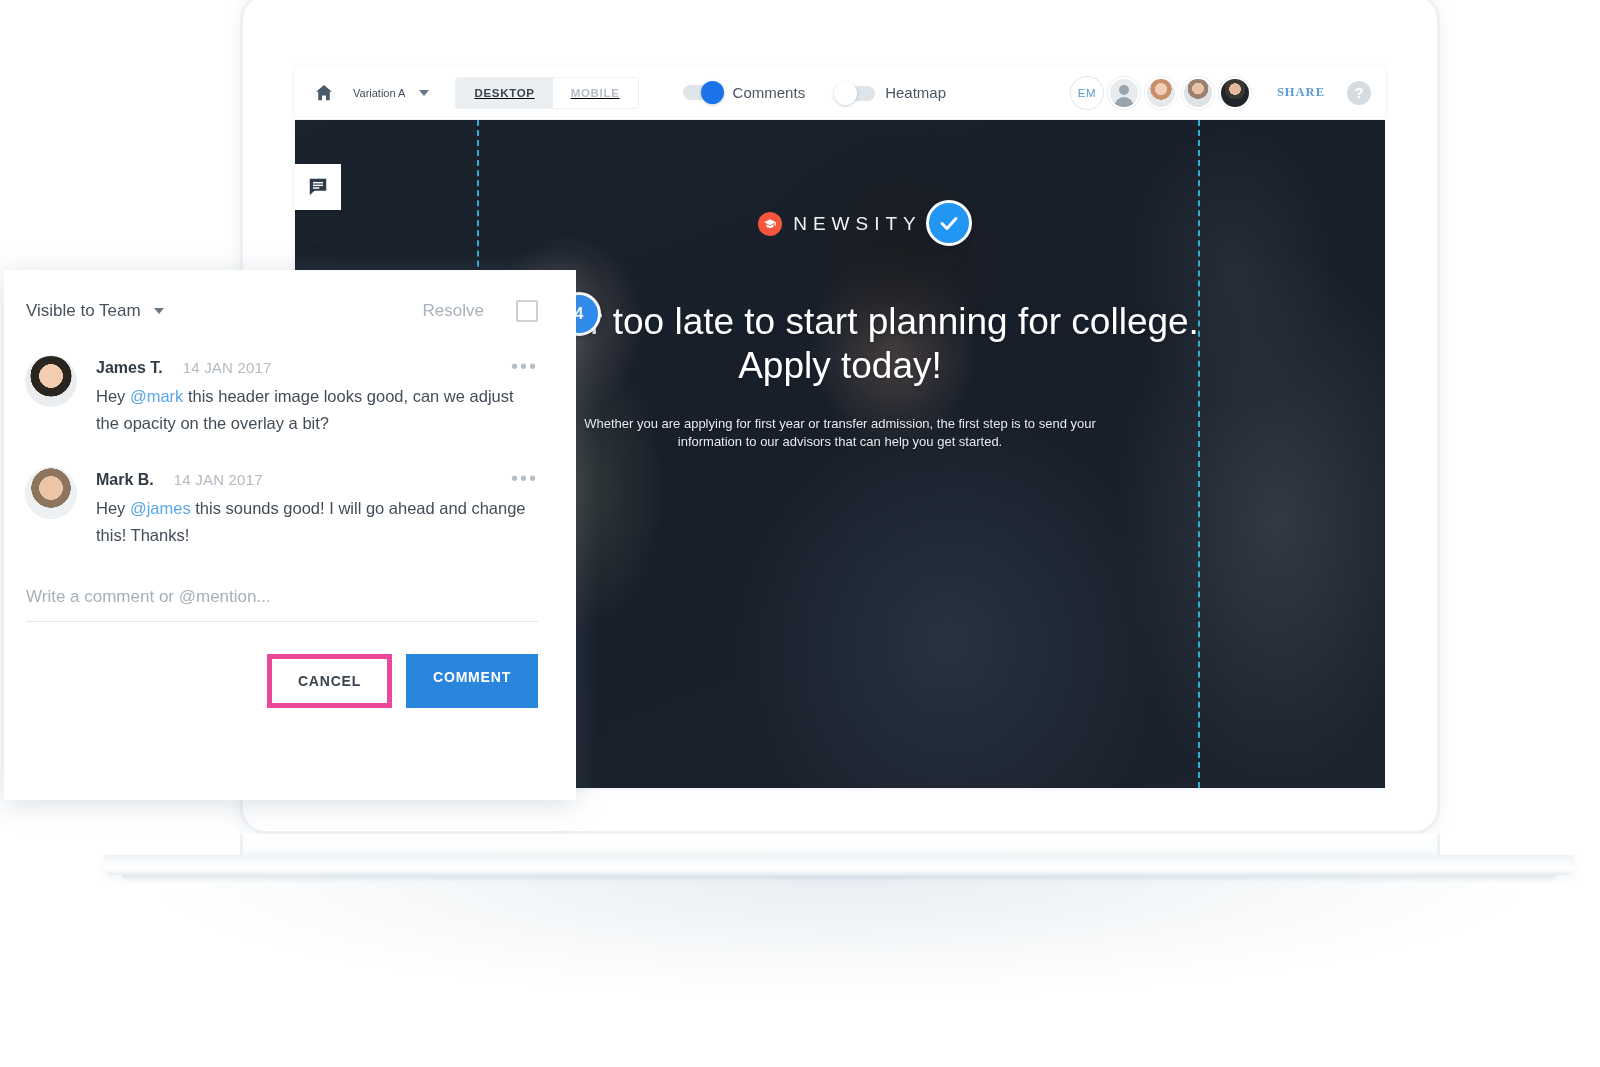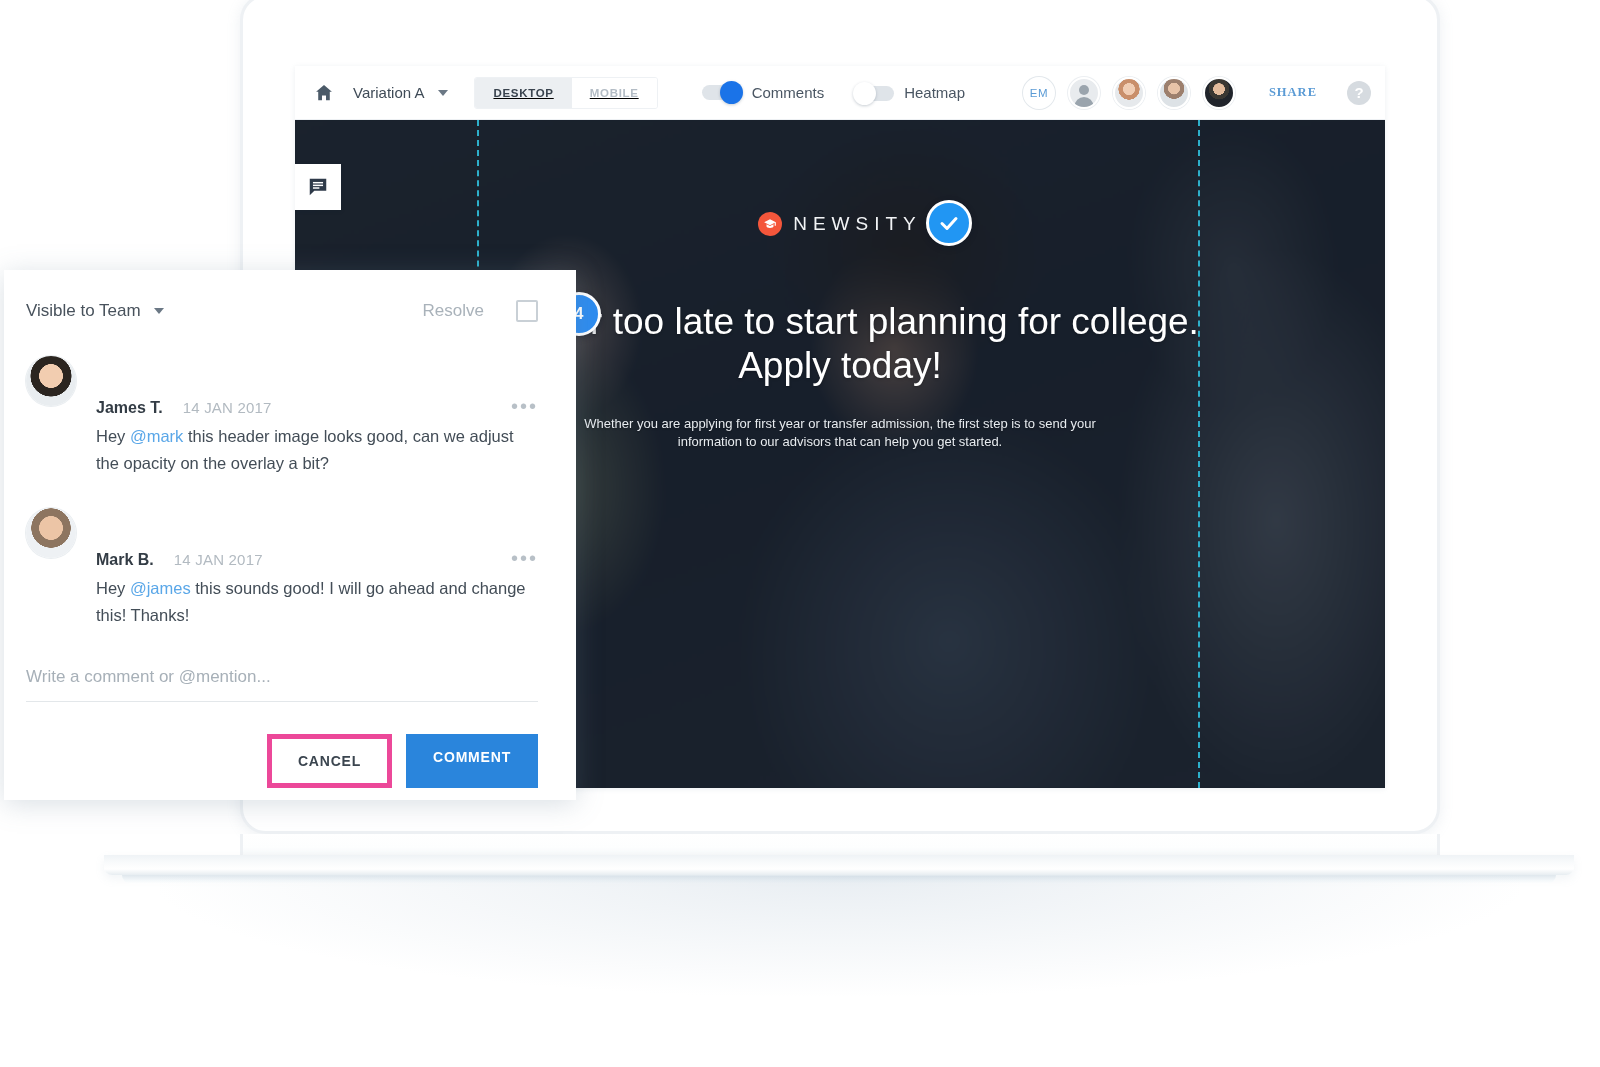--- a/index.html
+++ b/index.html
@@ -54,41 +54,41 @@
   }
 
   
   .toolbar {
     position:relative; height: 54px; background:#fff;
     border-bottom: 1px solid #edf0f3;
     display:flex; align-items:center; padding: 0 14px 0 16px;
   }
   .home-icon { width:26px; height:26px; color:#4b5a68; display:flex; align-items:center; justify-content:center; cursor:pointer;}
   .variation { display:flex; align-items:center; gap:14px; margin-left:16px; cursor:pointer; }
-  .variation .label { font-size:15px; color:#3f4b57; }
+  .variation .label { font-size:11px; color:#3f4b57; }
   .caret { width:0;height:0;border-left:5px solid transparent;border-right:5px solid transparent;border-top:6px solid #6b7885; }
 
   .segmented {
     display:flex; margin-left:26px; border-radius:3px; overflow:hidden;
     border:1px solid #eef1f4;
     text-decoration:underline;
   }
   .seg { padding: 9px 18px; font-size:11.5px; letter-spacing:.7px; font-weight:bold; cursor:pointer; }
   .seg.active { background:#eceff2; color:#39434e; }
   .seg.inactive { background:#ffffff; color:#b3bcc5; }
 
   .toggle-group { display:flex; align-items:center; margin-left:44px; gap:10px; cursor:pointer;}
   .toggle-group.second { margin-left:30px;align-items:flex-end; }
   .tg-track { position:relative; width:40px; height:15px; border-radius:8px; background:#dfe4e9; }
   .tg-knob { position:absolute; top:-4px; width:23px; height:23px; border-radius:50%; box-shadow:0 1px 3px rgba(60,80,100,.28); }
   .tg-on .tg-knob { right:-1px; background:#1a73e8; }
   .tg-off .tg-knob { left:-1px; background:#ffffff; }
   .tg-label { font-size:15px; color:#4a5663; }
 
-  .tb-right { margin-left:auto; display:flex; align-items:center; gap:8px; }
+  .tb-right { margin-left:auto; display:flex; align-items:center; gap:0px; }
   .av { width:32px; height:32px; border-radius:50%; margin-left:5px; position:relative; overflow:hidden;
         border:2px solid #fff; box-shadow:0 0 0 1px #eceff2; }
   .av.em { background:#fff; color:#5b9bd5; font-size:11.5px; display:flex;align-items:center;justify-content:center;
            letter-spacing:.5px; box-shadow:0 0 0 1px #e3e8ec; }
   .av.blank { background:#e8ebee; }
   .av.blank:before { content:""; position:absolute; left:50%; top:6px; transform:translateX(-50%);
     width:10px;height:10px;border-radius:50%; background:#9aa4ad; }
   .av.blank:after { content:""; position:absolute; left:50%; top:18px; transform:translateX(-50%);
     width:19px;height:14px;border-radius:10px 10px 0 0; background:#9aa4ad; }
   .av.p1 { background: radial-gradient(circle at 50% 36%, #f0cdb4 0 26%, #c98f6b 27% 46%, #e6e9ec 47% 100%); }
@@ -175,21 +175,21 @@
   .vis-label { font-size:17px; color:#48525c; }
   .resolve-wrap { margin-left:auto; display:flex; align-items:center; gap:32px; cursor:pointer; }
   .resolve-label { font-size:17px; color:#a9b2ba; }
   .resolve-box { width:22px;height:22px;border:2px solid #c9d0d6; border-radius:2px; background:#fff; }
 
   .comment { display:flex; gap:20px; margin-bottom:32px; }
   .c-av { width:50px;height:50px;border-radius:50%; flex:0 0 50px; overflow:hidden; position:relative;
           box-shadow:0 0 0 1px #eaeef1; }
   .c-av.james { background: radial-gradient(circle at 50% 40%, #f2cdb0 0 30%, #2b2520 31% 52%, #e9edf0 53% 100%); }
   .c-av.mark  { background: radial-gradient(circle at 50% 40%, #ecc5a6 0 30%, #8d7560 31% 50%, #eef1f4 51% 100%); }
-  .c-body { flex:1;margin-top:40px; }
+  .c-body { flex:1; }
   .c-meta { display:flex; align-items:baseline; }
   .c-name { font-size:16px; font-weight:bold; color:#333c45; }
   .c-date { font-size:15px; color:#b2bac1; margin-left:20px; letter-spacing:.2px; }
   .c-more { margin-left:auto; color:#b8c0c7; font-size:20px; letter-spacing:2px; line-height:1; cursor:pointer; }
   .c-text { font-size:16.5px; line-height:1.62; color:#434d57; margin-top:6px; }
   .mention { color:#5aa7e8; }
 
   .c-input { margin-top: 4px; }
   .c-input input {
     width:100%; border:none; border-bottom:1px solid #e3e7ea; outline:none;

